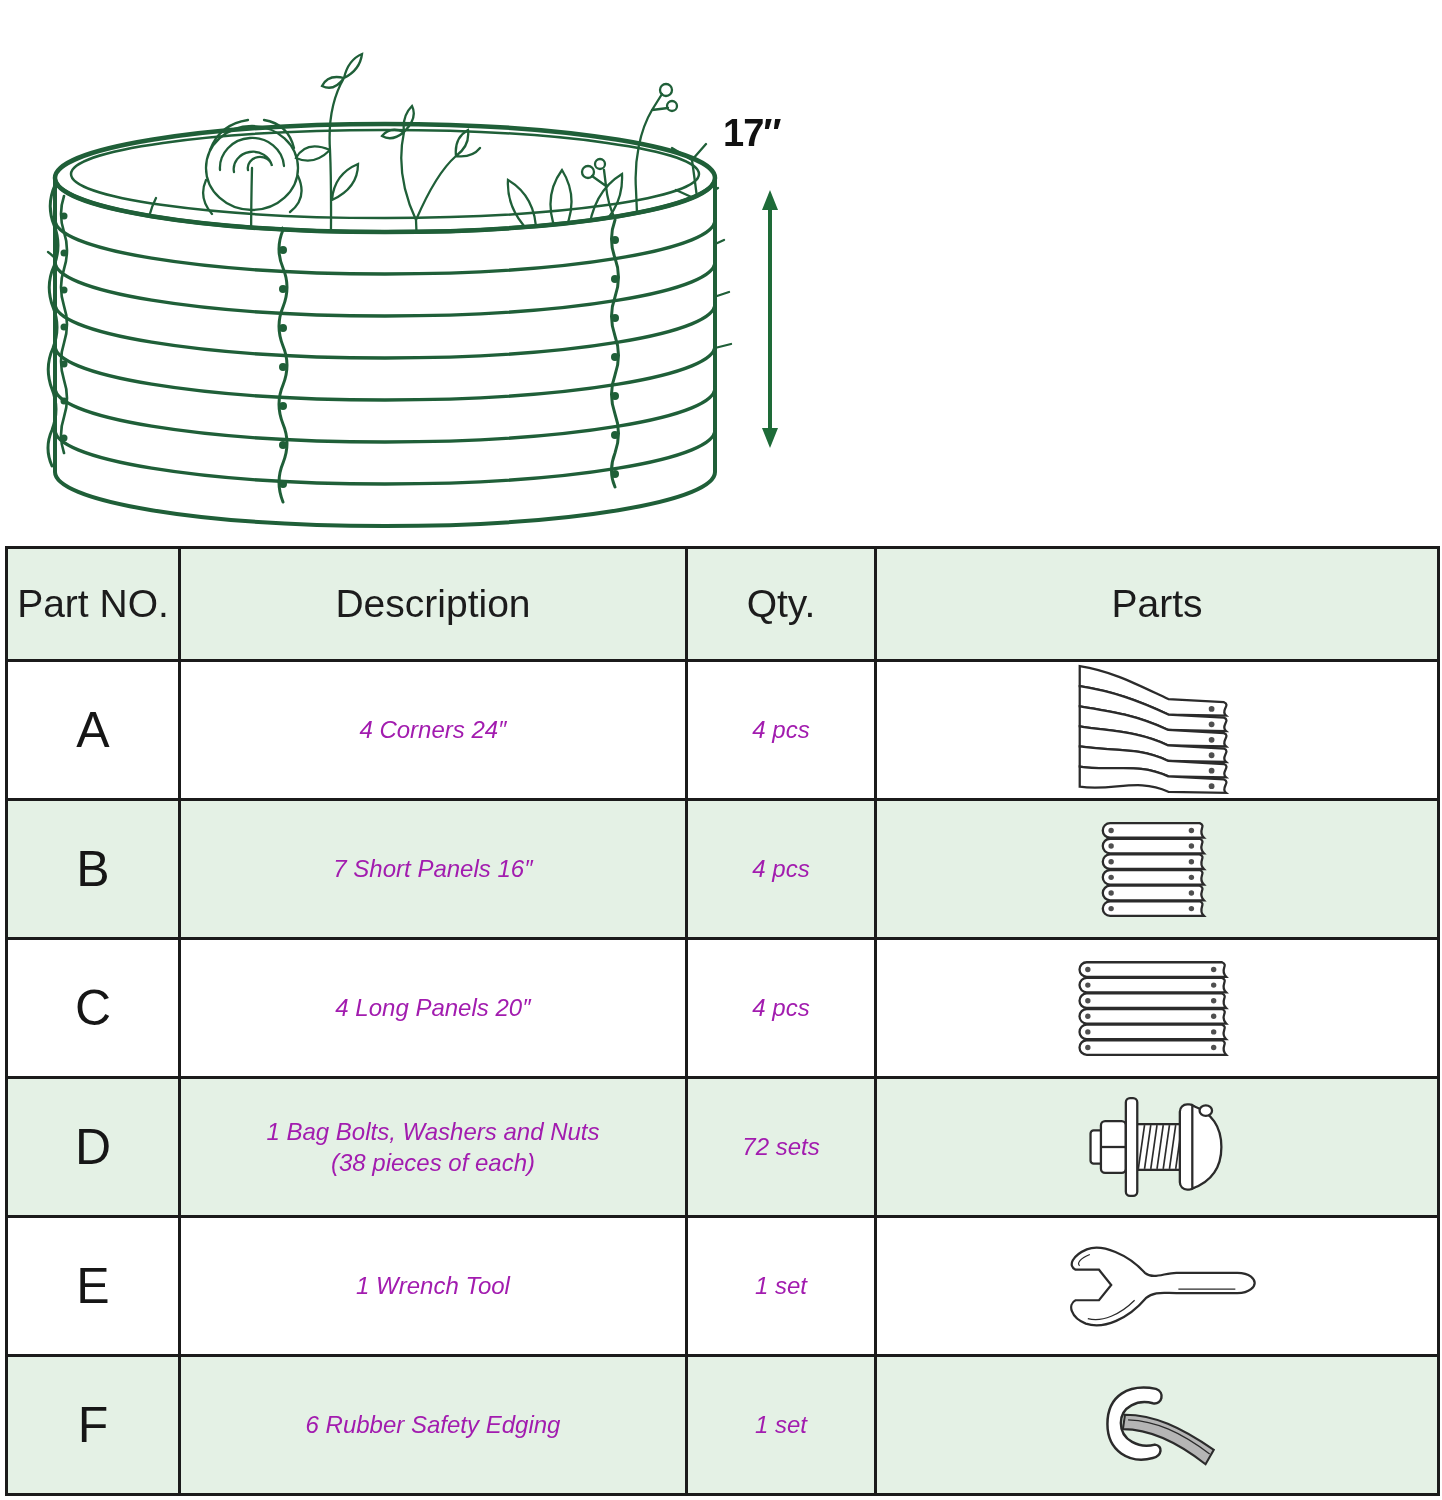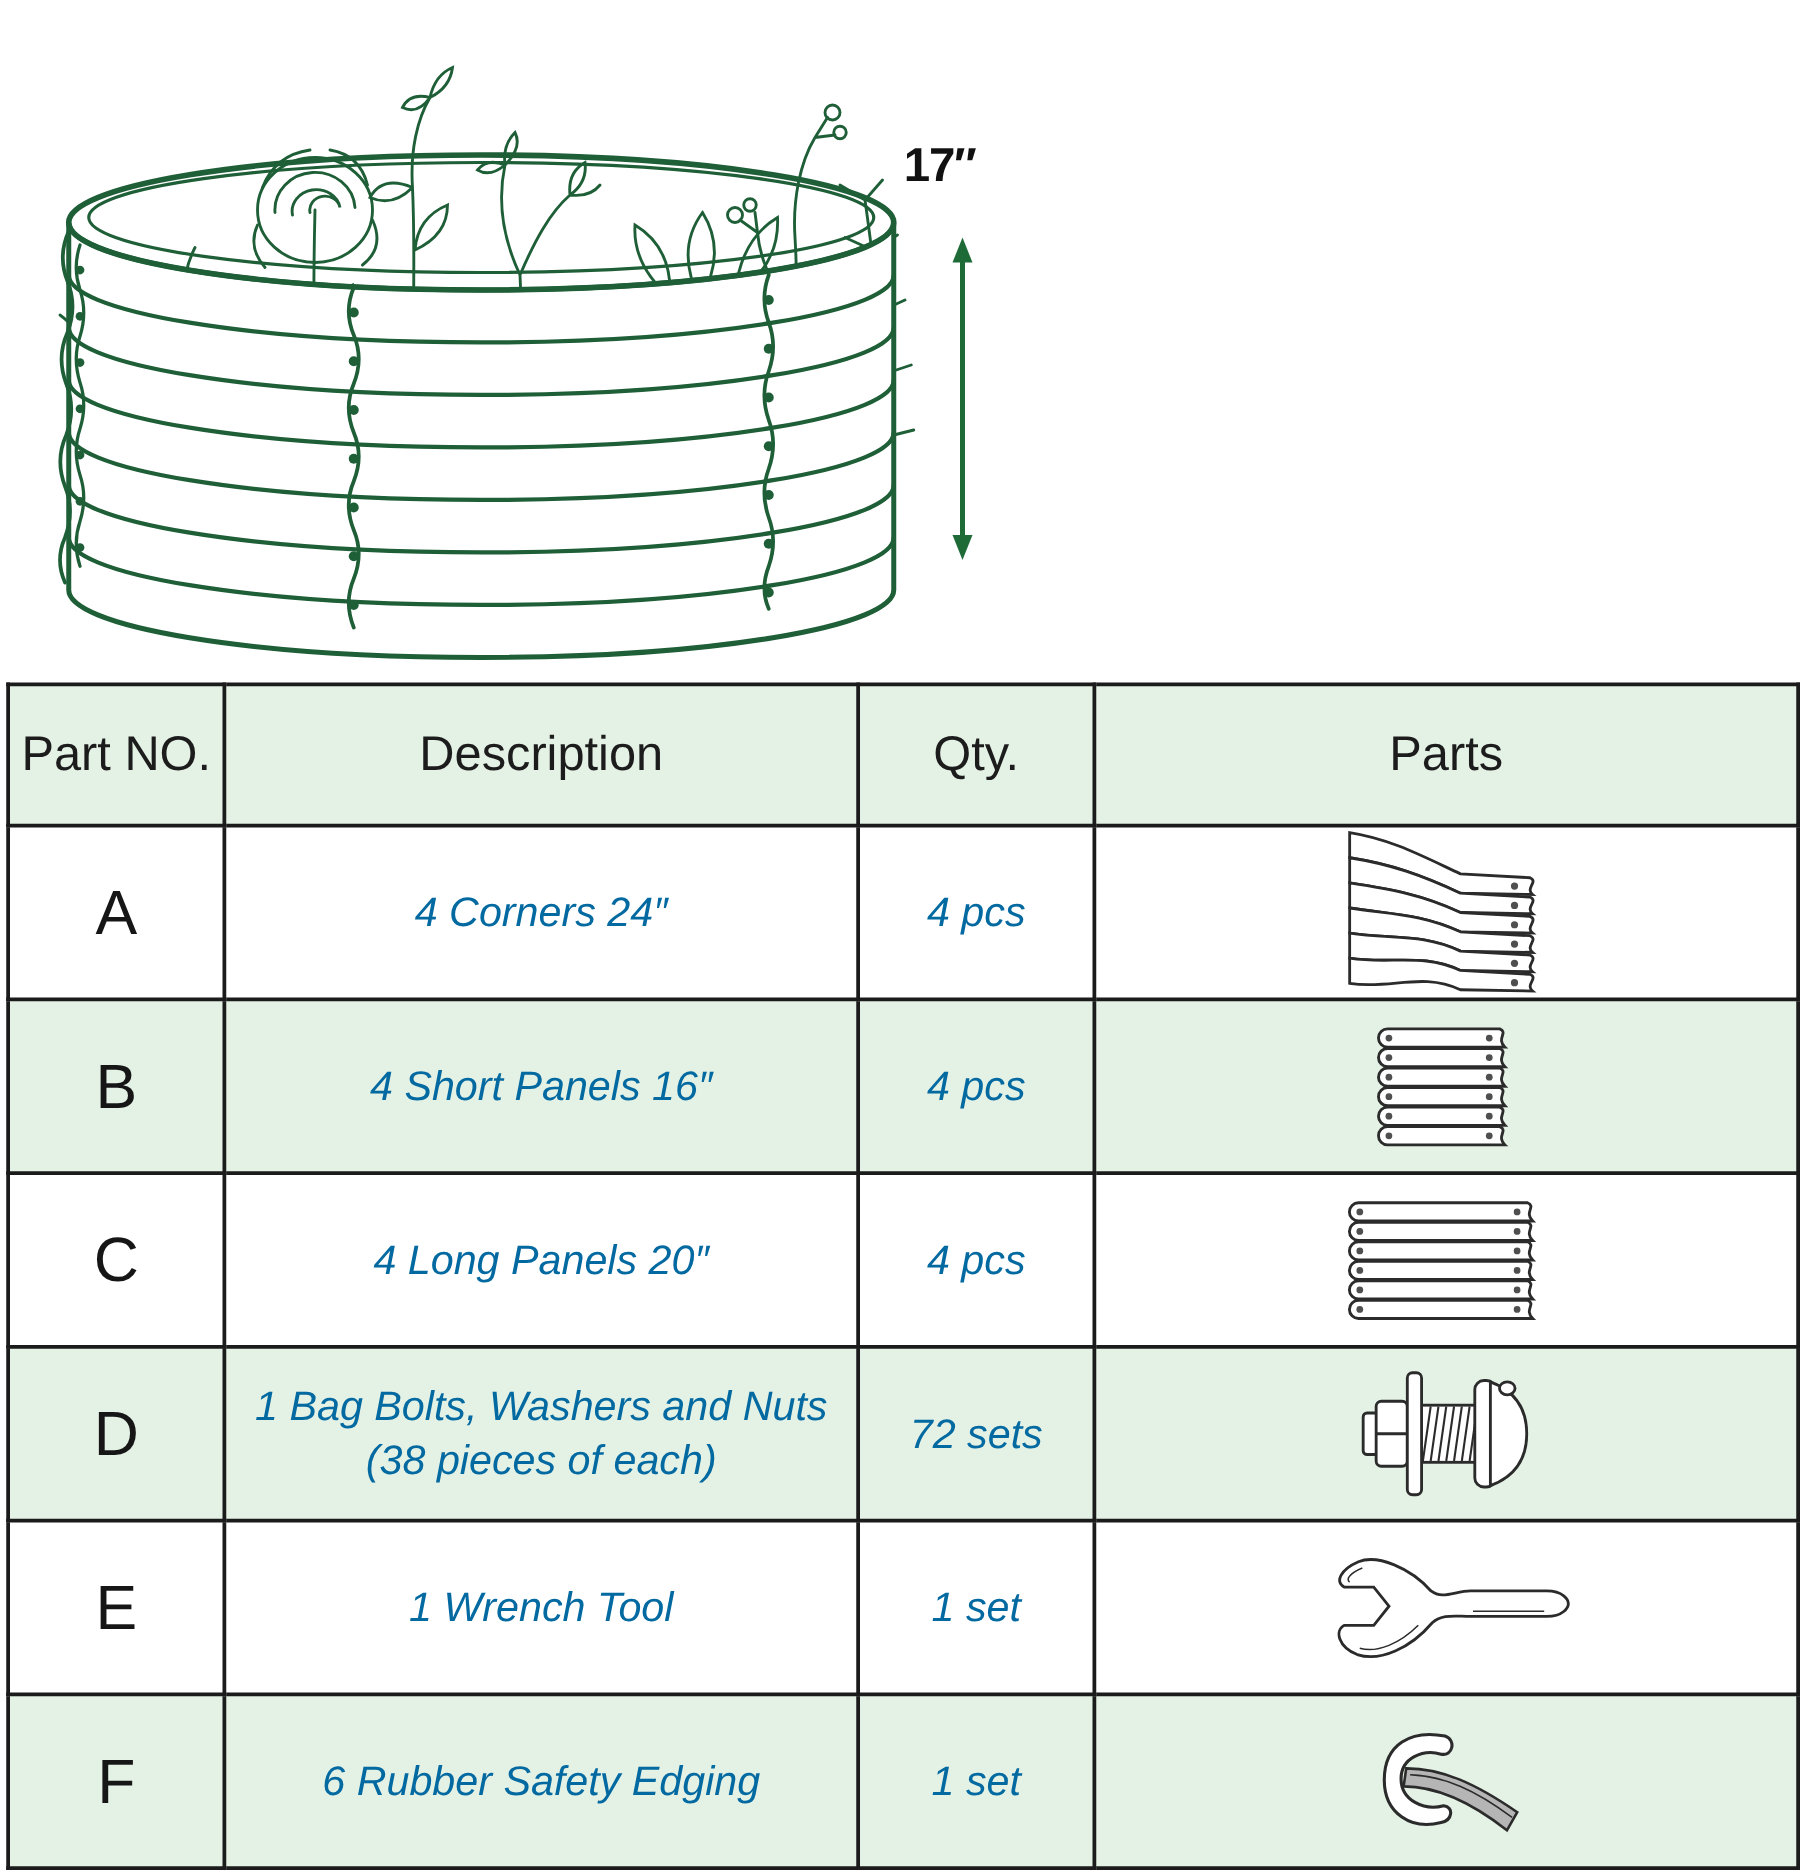--- a/index.html
+++ b/index.html
@@ -41,21 +41,21 @@
   }
   .parts-table thead tr{height:113px;}
   .parts-table thead th{
     background:var(--row-green);
     font-size:39px;font-weight:400;color:#1c1c1c;
   }
   .parts-table tbody tr{height:139px;background:#ffffff;}
   .parts-table tbody tr:nth-child(even){background:var(--row-green);}
   td.part-cell{font-size:50px;color:#161616;}
   td.desc-cell,td.qty-cell{
-    font-style:italic;font-size:33px;color:#0369a1;line-height:1.3;
+    font-style:italic;font-size:24px;color:#a21caf;line-height:1.3;
   }
   td.parts-cell svg{vertical-align:middle;}
   svg .ln{stroke:var(--icon-stroke);fill:none;}
   svg .fw{stroke:var(--icon-stroke);fill:#ffffff;}
   svg .hole{fill:var(--hole-gray);stroke:none;}
   svg .plant{stroke:var(--artwork-green);fill:none;stroke-width:2.3;stroke-linecap:round;}
   svg .bed{stroke:var(--artwork-green);fill:none;stroke-linecap:round;}
   svg .dotg{fill:var(--artwork-green);stroke:none;}
 </style>
 </head>
@@ -190,21 +190,21 @@
       <circle cx="138" cy="90.5" r="2.8"></circle>
               <circle cx="138" cy="105.5" r="2.8"></circle>
               <circle cx="138" cy="120.5" r="2.8"></circle>
     </g>
   </svg>
 </td>
       </tr>
       <tr>
         <td class="part-cell">B</td>
         <td class="desc-cell">
-          <div>4 Short Panels 16″</div>
+          <div>7 Short Panels 16″</div>
         </td>
         <td class="qty-cell">4 pcs</td>
         <td class="parts-cell">
   <svg width="136" height="98" viewBox="0 0 130 94">
     <g stroke-width="2.2">
       <path class="fw" d="M20,3 L106,3 C113,6 103,10 110,17 L20,17 A7,7 0 0 1 20,3 Z"></path>
       <path class="fw" d="M20,18 L106,18 C113,21 103,25 110,32 L20,32 A7,7 0 0 1 20,18 Z"></path>
       <path class="fw" d="M20,33 L106,33 C113,36 103,40 110,47 L20,47 A7,7 0 0 1 20,33 Z"></path>
       <path class="fw" d="M20,48 L106,48 C113,51 103,55 110,62 L20,62 A7,7 0 0 1 20,48 Z"></path>
       <path class="fw" d="M20,63 L106,63 C113,66 103,70 110,77 L20,77 A7,7 0 0 1 20,63 Z"></path>

